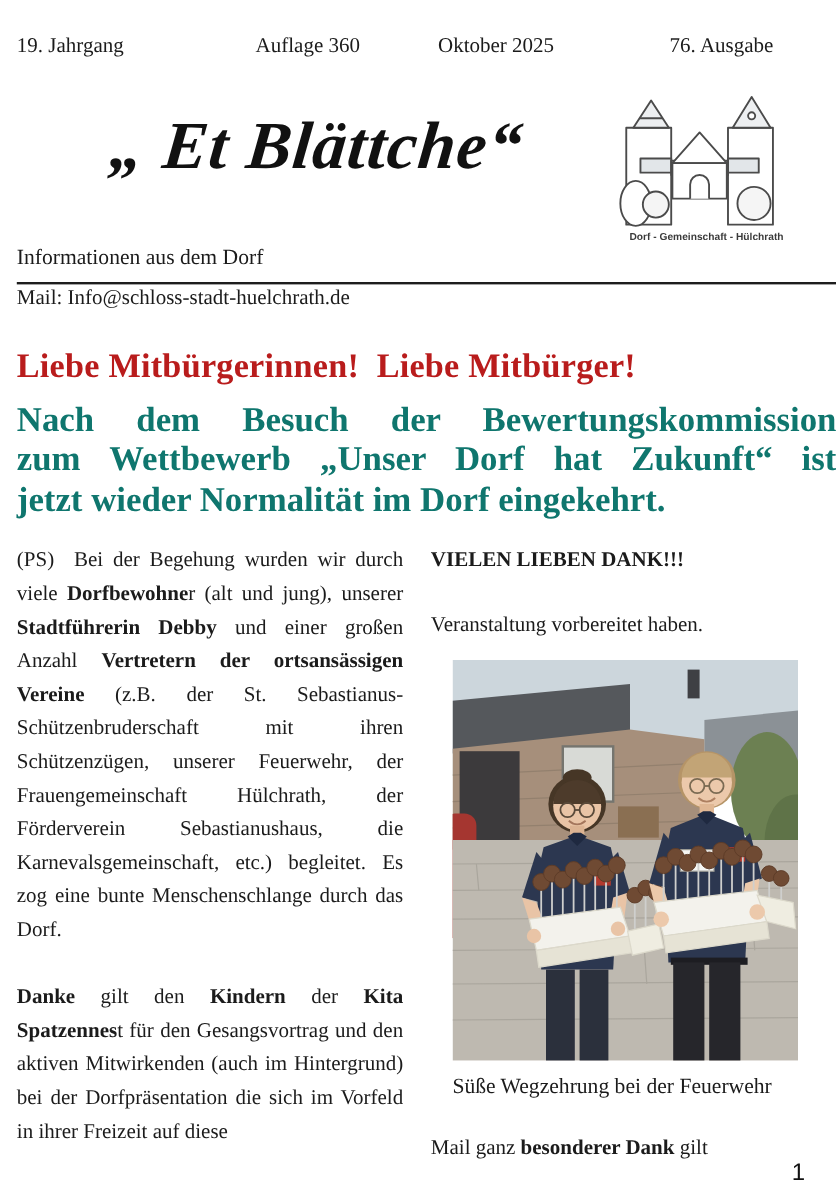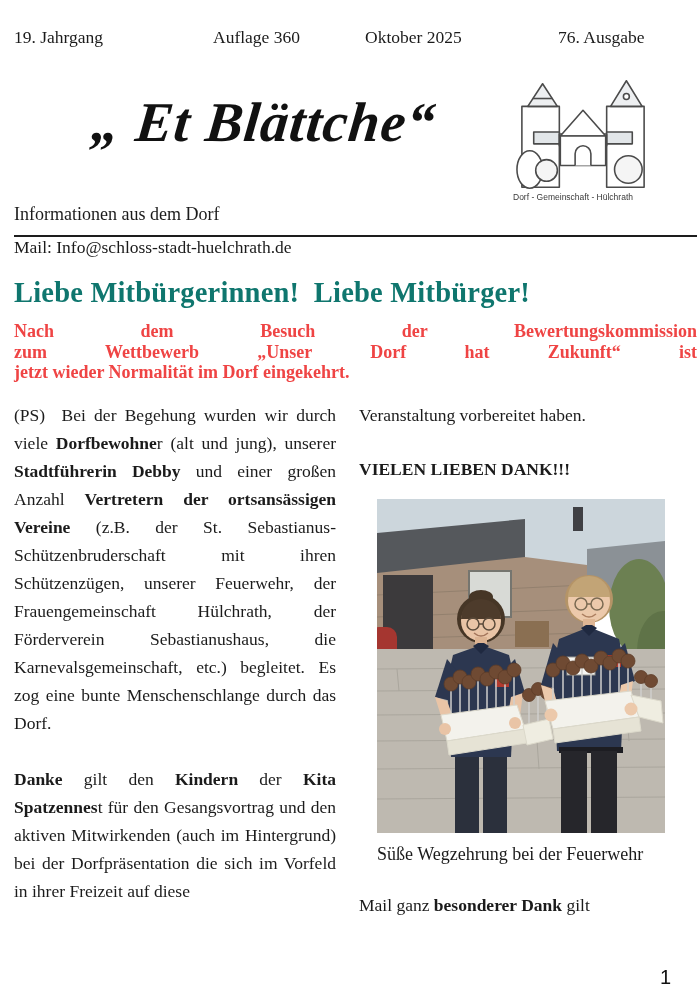--- a/index.html
+++ b/index.html
@@ -17,42 +17,42 @@
   }
   .header-row .cell { white-space: nowrap; }
 
   .masthead { display: flex; align-items: flex-start; margin-top: 20px; }
   .title-wrap { flex: 1; text-align: center; padding-top: 22px; }
   .paper-title {
     display: inline-block; font-size: 56px; font-weight: bold; font-style: italic;
     letter-spacing: 1px; transform: skewX(-6deg); color: #111;
     font-family: "Liberation Serif", serif;
   }
-  .logo-wrap { width: 140px; margin-right: 44px; margin-top: 10px; text-align: left; }
+  .logo-wrap { width: 140px; margin-right: 44px; margin-top: 10px; text-align: right; font-weight: bold; }
   .logo-wrap svg { display: block; margin: 0 auto; }
   .logo-caption {
     font-family: "Liberation Sans", sans-serif; font-size: 8.5px; color: #3a3a3a;
     margin-top: 2px; white-space: nowrap;
   }
 
   .tagline { font-size: 18px; margin-top: 2px; }
 
   .rule {
     border: none; border-top: 2.5px solid #1d1d1d; margin: 10px 0 0 0;
   }
 
   .contact-row { display: flex; font-size: 17.5px; }
   .contact-mail { width: 344px; }
 
   .greeting {
-    color: #0f766e; font-weight: bold; font-size: 28.5px; margin-top: 19px;
+    color: #b91c1c; font-weight: bold; font-size: 28.5px; margin-top: 32px;
     white-space: pre-wrap; letter-spacing: 0.2px;
   }
 
-  .headline { font-weight: bold; font-size: 18px; margin-top: 12px; line-height: 1.15; color: #ef4444; }
+  .headline { font-weight: bold; font-size: 29px; margin-top: 12px; line-height: 1.15; color: #0f766e; }
   .headline .hl-line { display: block; text-align: justify; text-align-last: justify; }
   .headline .hl-line.last { text-align-last: left; }
 
   .columns { display: flex; gap: 23px; margin-top: 18px; font-size: 17.5px; line-height: 28px; }
   .col-left  { width: 322px; text-align: justify; }
   .col-right { flex: 1; }
   .para { margin: 0 0 28px 0; }
   .col-right .para { margin: 0 0 26px 0; }
   .thanks { font-weight: bold; }
 
@@ -124,22 +124,22 @@
     </div>
 
     <div class="columns">
 
       <div class="col-left">
         <p class="para"><span>(PS)&nbsp; Bei der Begehung wurden wir durch viele </span><b>Dorfbewohne</b><span>r (alt und jung), unserer </span><b>Stadtführerin Debby</b><span> und einer großen Anzahl </span><b>Vertretern der ortsansässigen Vereine</b><span> (z.B. der St. Sebastianus-Schützenbruderschaft mit ihren Schützenzügen, unserer Feuerwehr, der Frauengemeinschaft Hülchrath, der Förderverein Sebastianushaus, die Karnevalsgemeinschaft, etc.) begleitet. Es zog eine bunte Menschenschlange durch das Dorf.</span></p>
         <p class="para"><b>Danke</b><span> gilt den </span><b>Kindern</b><span> der </span><b>Kita Spatzennes</b><span>t für den Gesangsvortrag und den aktiven Mitwirkenden (auch im Hintergrund) bei der Dorfpräsentation die sich im Vorfeld in ihrer Freizeit auf diese</span></p>
       </div>
 
       <div class="col-right">
+        <p class="para thanks">VIELEN LIEBEN DANK!!!</p>
         <p class="para">Veranstaltung vorbereitet haben.</p>
-        <p class="para thanks">VIELEN LIEBEN DANK!!!</p>
 
         <figure class="photo-fig" style="margin-top:-10px">
           <div class="photo-frame">
             <svg width="288" height="334" viewBox="0 0 288 334">
               <rect x="0" y="0" width="288" height="96" fill="#ccd6dc"></rect>
               <rect x="196" y="8" width="10" height="24" fill="#3f4044"></rect>
               <polygon points="0,34 148,20 148,60 0,78" fill="#55585c"></polygon>
               <polygon points="210,50 288,42 288,96 210,96" fill="#8b9196"></polygon>
               <path d="M0 74 L148 58 L210 66 L210 152 L0 158 Z" fill="#a68f7b"></path>
               <g stroke="#93806e" stroke-width="1">

